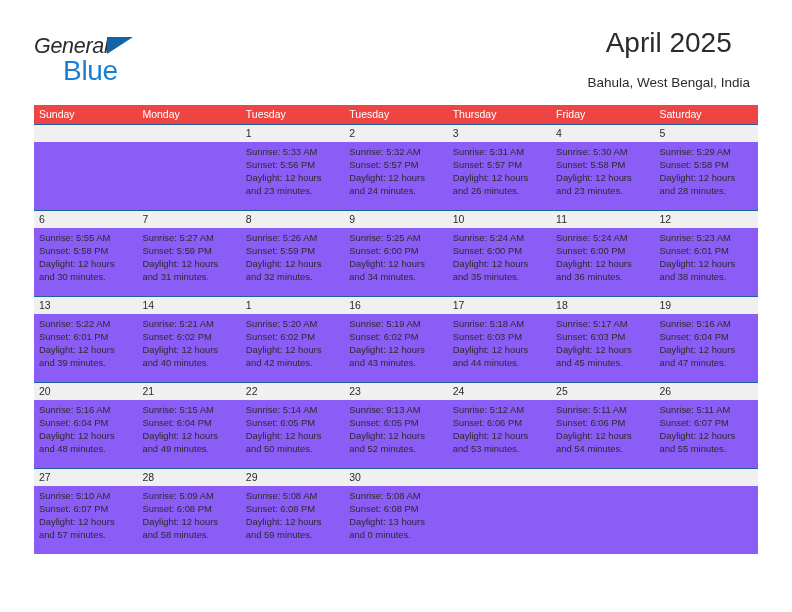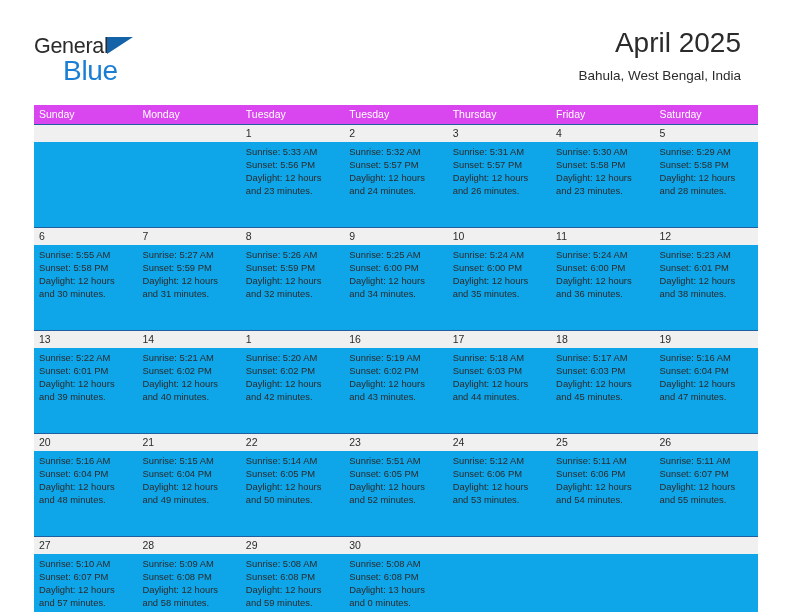--- a/index.html
+++ b/index.html
@@ -39,20 +39,21 @@
     height: 52px;
   }
   .logo-general {
     position: absolute;
     left: 0;
     top: 0;
     font-size: 21.5px;
     letter-spacing: -0.3px;
     color: #2b2b2b;
     font-family: "Liberation Sans", sans-serif;
+    font-style: italic;
   }
   .logo-tri {
     position: absolute;
     left: 73px;
     top: 3px;
     width: 0;
     height: 0;
     border-left: 26px solid #1463a8;
     border-bottom: 17px solid transparent;
   }
@@ -61,51 +62,51 @@
     left: 29px;
     top: 21px;
     font-size: 28px;
     letter-spacing: -0.3px;
     color: #1a7fd4;
     font-family: "Liberation Sans", sans-serif;
   }
 
   .title-block {
     position: absolute;
-    right: 17px;
+    right: 8px;
     top: 0;
-    text-align: right;
+    text-align: center;
   }
   .cal-title {
     font-size: 28px;
     font-weight: normal;
     color: #2b2b2b;
     line-height: 34px;
     white-space: nowrap;
   }
   .cal-subtitle {
     font-size: 13.5px;
     color: #2b2b2b;
     line-height: 20px;
-    margin-top: 6px;
+    margin-top: 13px;
     white-space: nowrap;
   }
 
   
   .calendar {
     position: absolute;
     left: 34px;
     top: 105px;
     width: 724px;
   }
 
   .dow-row {
     display: flex;
     width: 100%;
-    background: #d946ef;
+    background: #ef4444;
     height: 19px;
   }
   .dow-cell {
     flex: 1 1 0;
     font-size: 10.5px;
     color: #ffffff;
     line-height: 19px;
     padding-left: 5px;
     box-sizing: border-box;
     white-space: nowrap;
@@ -132,22 +133,22 @@
     font-size: 10.5px;
     color: #2b2b2b;
     line-height: 17px;
     padding-left: 5px;
     box-sizing: border-box;
   }
 
   .week-body {
     display: flex;
     width: 100%;
-    background: #0ea5e9;
-    height: 85px;
+    background: #8b5cf6;
+    height: 68px;
   }
   .info-cell {
     flex: 1 1 0;
     padding: 3px 5px 0 5px;
     box-sizing: border-box;
   }
   .info-line {
     font-size: 9.4px;
     line-height: 13px;
     color: #2b2b2b;
@@ -367,21 +368,21 @@
           <div class="info-line">Daylight: 12 hours</div>
           <div class="info-line">and 49 minutes.</div>
         </div>
         <div class="info-cell">
           <div class="info-line">Sunrise: 5:14 AM</div>
           <div class="info-line">Sunset: 6:05 PM</div>
           <div class="info-line">Daylight: 12 hours</div>
           <div class="info-line">and 50 minutes.</div>
         </div>
         <div class="info-cell">
-          <div class="info-line">Sunrise: 5:51 AM</div>
+          <div class="info-line">Sunrise: 9:13 AM</div>
           <div class="info-line">Sunset: 6:05 PM</div>
           <div class="info-line">Daylight: 12 hours</div>
           <div class="info-line">and 52 minutes.</div>
         </div>
         <div class="info-cell">
           <div class="info-line">Sunrise: 5:12 AM</div>
           <div class="info-line">Sunset: 6:06 PM</div>
           <div class="info-line">Daylight: 12 hours</div>
           <div class="info-line">and 53 minutes.</div>
         </div>

